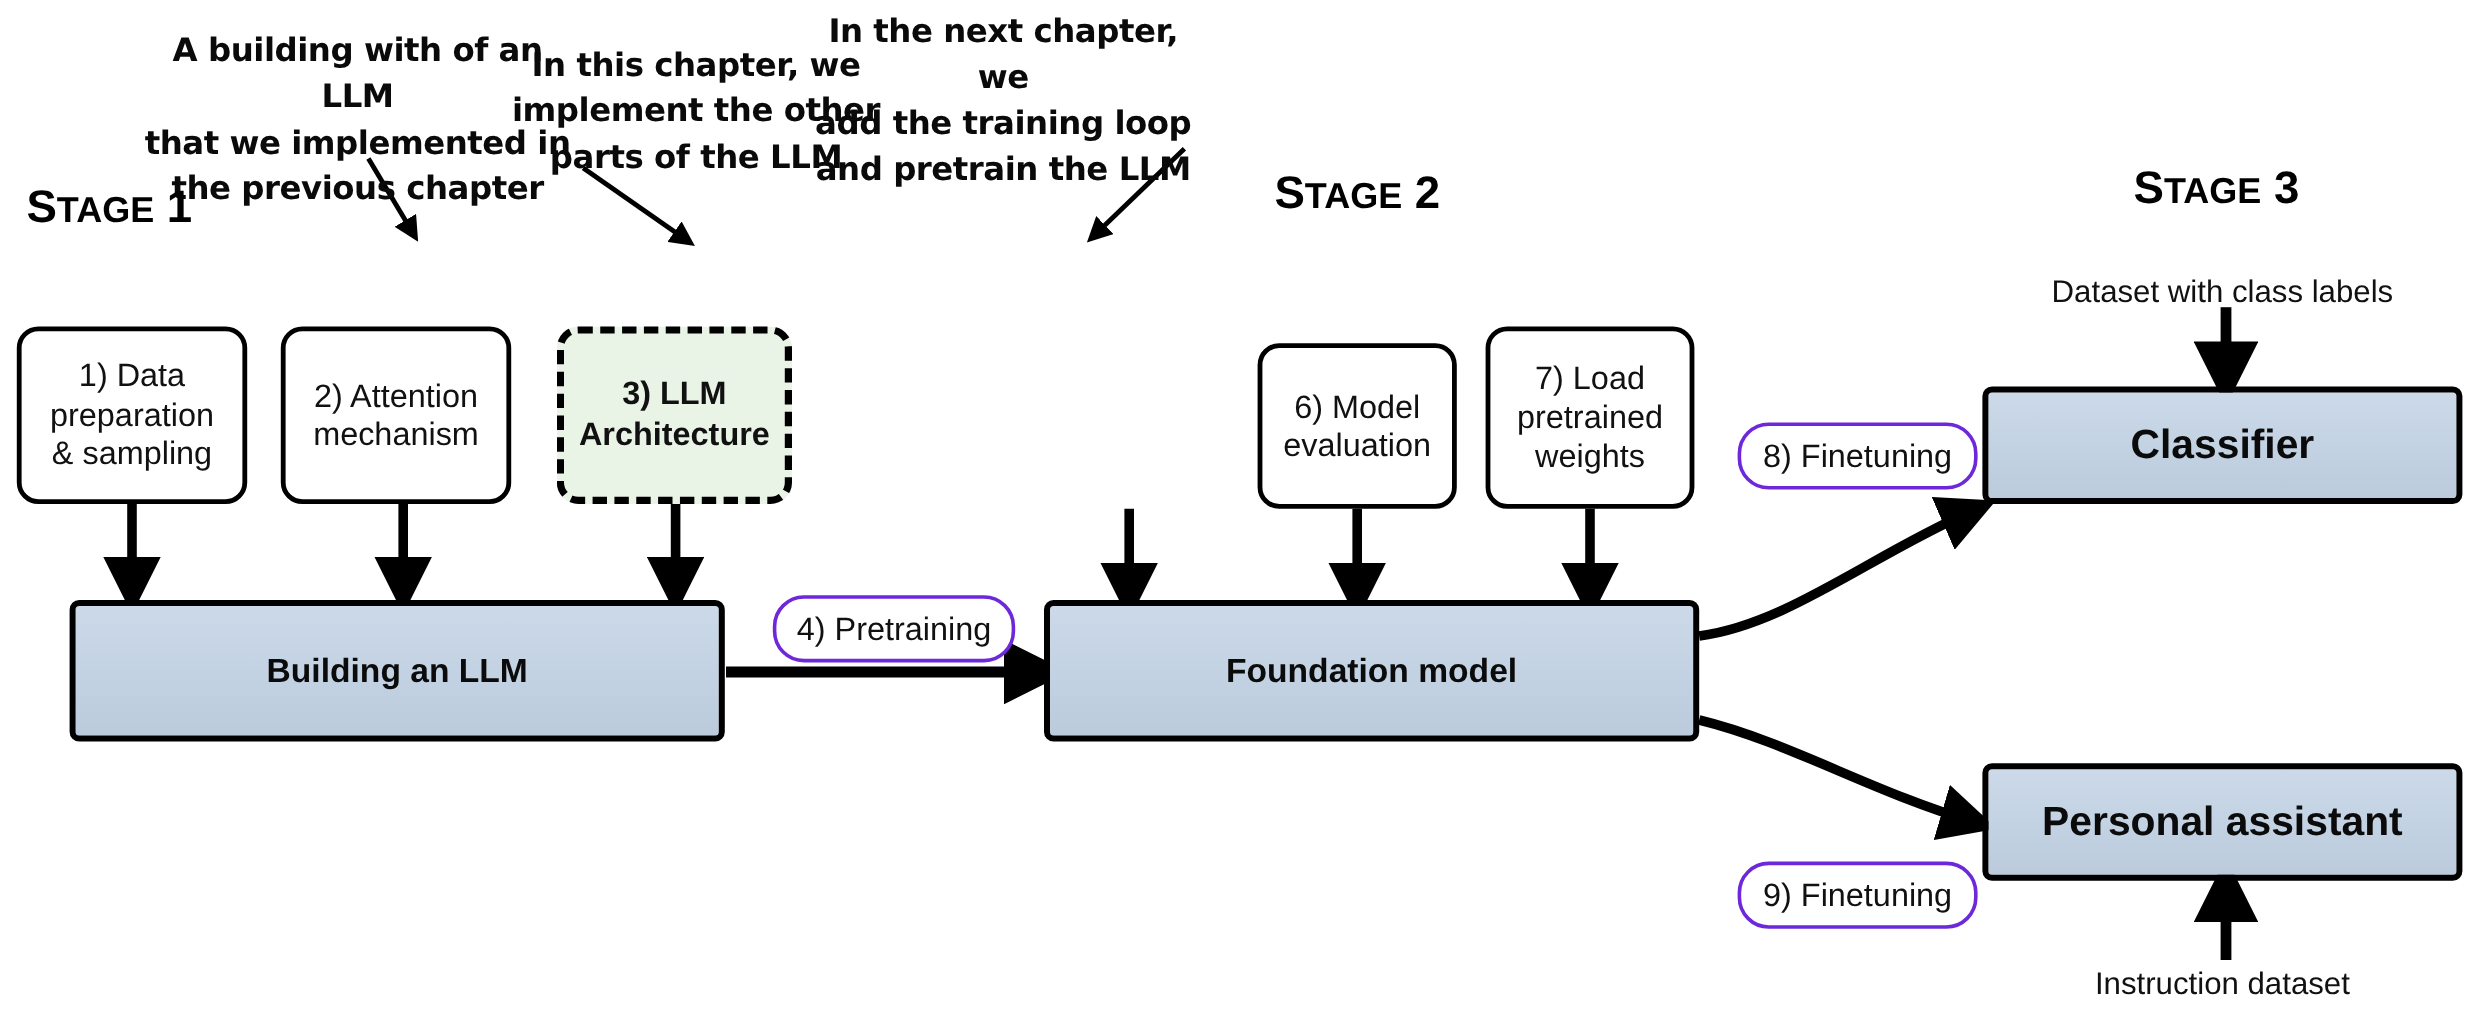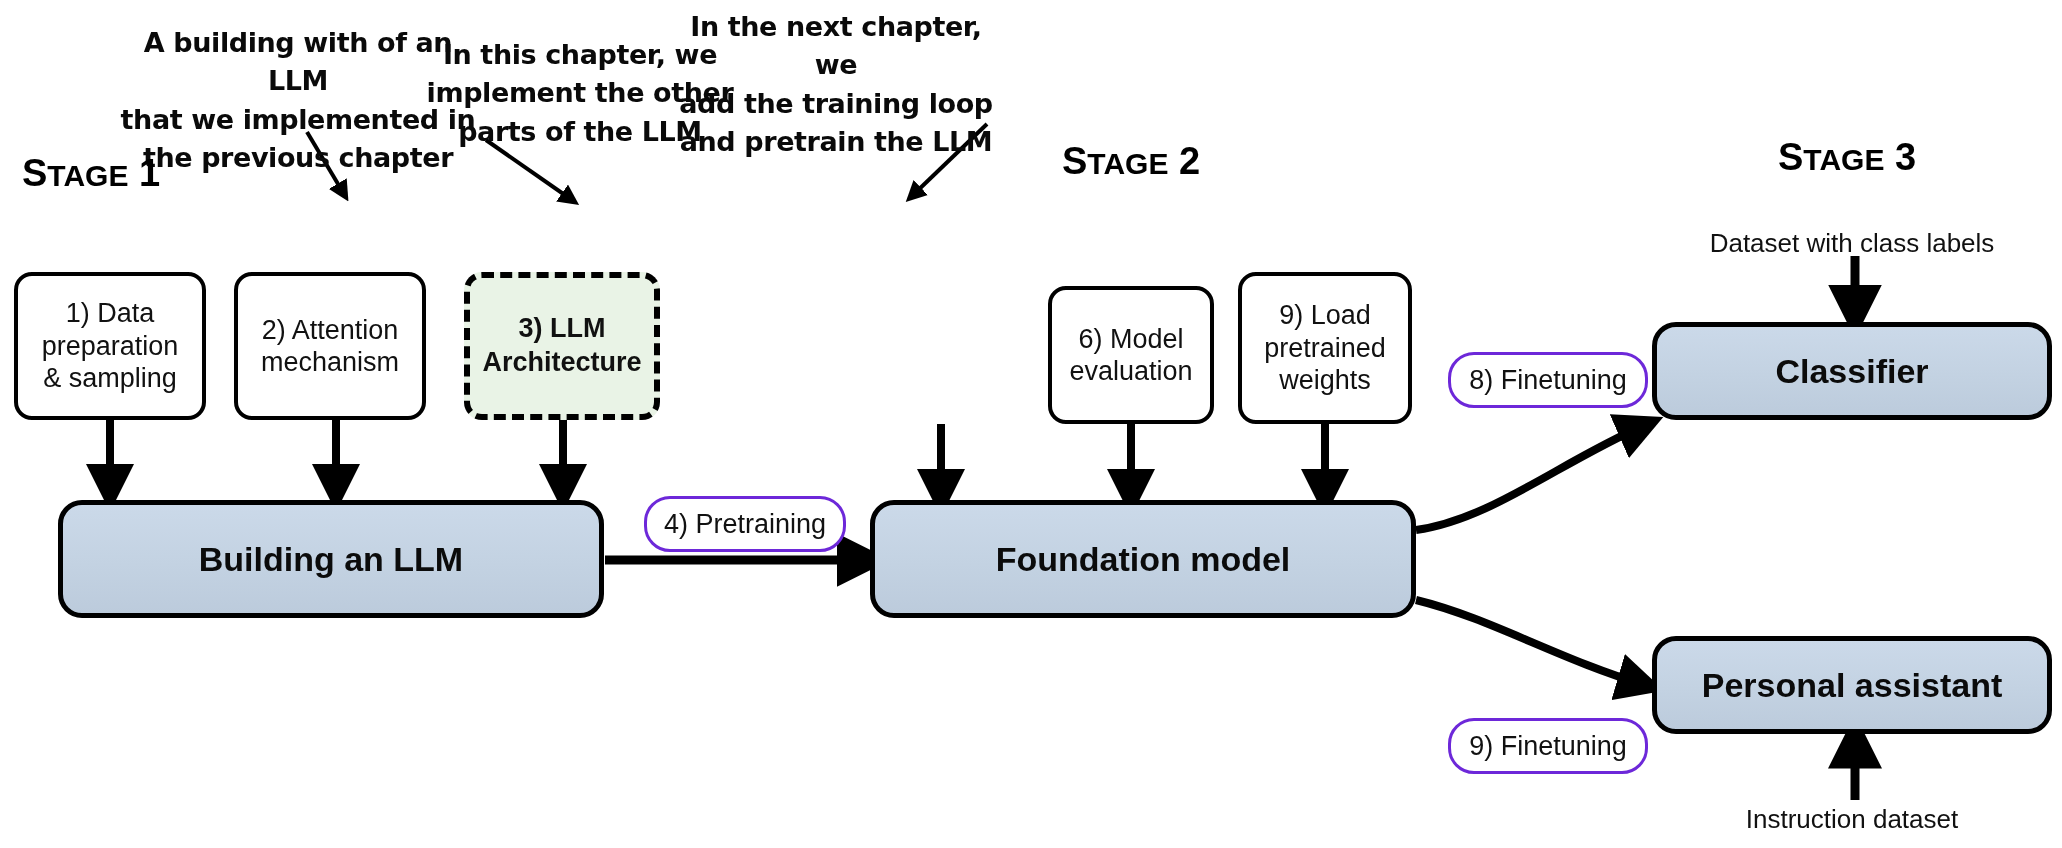--- a/index.html
+++ b/index.html
@@ -95,30 +95,30 @@
     line-height: 1.25;
     color: #111111;
     white-space: pre-line;
   }
   
   .blue-box {
     position: absolute;
     box-sizing: border-box;
     background: linear-gradient(180deg, #cbd9e9 0%, #c3d2e2 55%, #bccbdc 100%);
     border: 5px solid #000000;
-    border-radius: 24px;
+    border-radius: 8px;
     display: flex;
     align-items: center;
     justify-content: center;
     text-align: center;
     font-weight: bold;
     color: #0b0b0b;
     white-space: nowrap;
   }
-  .blue-box.big   { font-size: 34px; }
+  .blue-box.big   { font-size: 28px; }
   .blue-box.wide  { font-size: 34px; }
 
   
   .caption {
     position: absolute;
     font-size: 26px;
     color: #111111;
     white-space: nowrap;
     text-align: center;
   }
@@ -222,21 +222,21 @@
   <div class="step-box" style="left:234px; top:272px; width:192px; height:148px;">2) Attention
 mechanism</div>
 
   <div class="dashed-box" style="left:464px; top:272px; width:196px; height:148px;">3) LLM
 Architecture</div>
 
 
   <div class="step-box" style="left:1048px; top:286px; width:166px; height:138px;text-align:center;">6) Model
 evaluation</div>
 
-  <div class="step-box" style="left:1238px; top:272px; width:174px; height:152px;">9) Load
+  <div class="step-box" style="left:1238px; top:272px; width:174px; height:152px;">7) Load
 pretrained
 weights</div>
 
   <div class="pill-box" style="left:644px; top:496px; width:202px; height:56px;">4) Pretraining</div>
 
   <div class="pill-box" style="left:1448px; top:352px; width:200px; height:56px;">8) Finetuning</div>
 
   <div class="pill-box" style="left:1448px; top:718px; width:200px; height:56px;">9) Finetuning</div>
 
   <div class="blue-box big" style="left:58px; top:500px; width:546px; height:118px;">Building an LLM</div>

